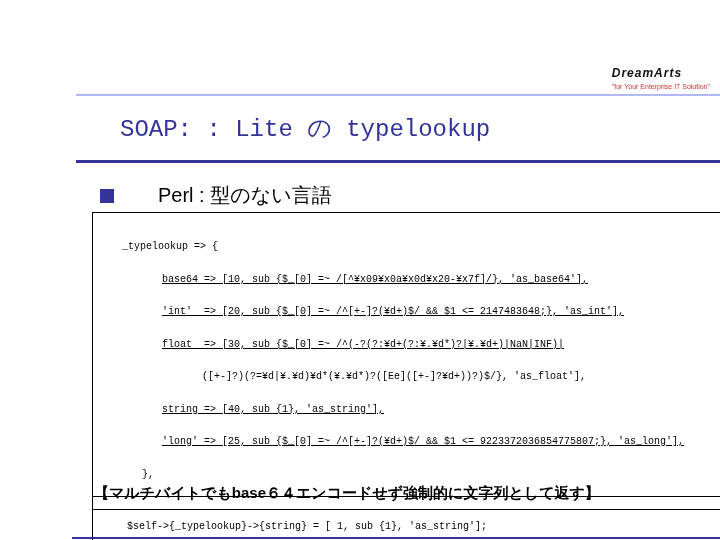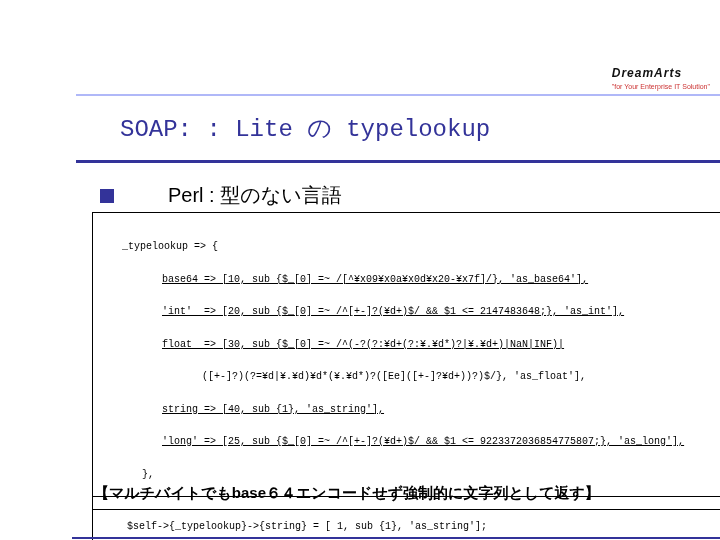--- a/index.html
+++ b/index.html
@@ -6,21 +6,21 @@
   html, body { width: 720px; height: 540px; font-family: "MS PGothic", sans-serif; background: #fff; }
   .slide { position: relative; width: 720px; height: 540px; background: #fff; }
   .topbar { position: absolute; top: 0; left: 0; right: 0; height: 28px; display: flex; justify-content: flex-end; align-items: center; padding-right: 10px; }
   .logo { font-size: 10px; font-style: italic; color: #666; }
   .logo .main { font-size: 12px; font-weight: bold; color: #111; letter-spacing: 1px; }
   .logo .sub { font-size: 7px; color: #c33; font-style: normal; }
   .title-wrap { position: absolute; top: 30px; left: 0; right: 0; }
   .title-bar { height: 2px; background: #b0b8f8; width: 696px; margin: 0 12px 2px 12px; }
   .title { font-size: 24px; color: #333399; padding-left: 40px; font-family: Liberation Mono, monospace; }
   .title-underline { height: 3px; background: #333399; margin: 4px 12px 0 12px; width: 696px; }
-  .heading-row { position: absolute; top: 102px; left: 20px; display: flex; align-items: center; gap: 22px; }
+  .heading-row { position: absolute; top: 102px; left: 20px; display: flex; align-items: center; gap: 12px; }
   .bullet-sq { width: 14px; height: 14px; background: #333399; }
   .heading { font-size: 20px; color: #000; }
   .code-box { position: absolute; top: 148px; left: 28px; right: 28px; border: 1px solid #000; padding: 10px 8px 10px 13px; }
   .code { font-family: "MS Gothic", "Courier New", monospace; font-size: 10px; line-height: 1.65; white-space: pre; color: #000; }
   .indent1 { padding-left: 40px; text-decoration: underline; }
   .indent2 { padding-left: 80px; }
   .note-title { position: absolute; top: 420px; left: 30px; font-size: 15px; font-weight: bold; color: #000; }
   .code-box2 { position: absolute; top: 432px; left: 28px; right: 28px; border: 1px solid #000; padding: 6px 8px; }
   .footer { position: absolute; bottom: 0; left: 8px; right: 8px; height: 35px; border-top: 2px solid #333399; display: flex; align-items: center; justify-content: space-between; font-size: 9px; padding-top: 3px; }
   .footer .date { width: 70px; }

